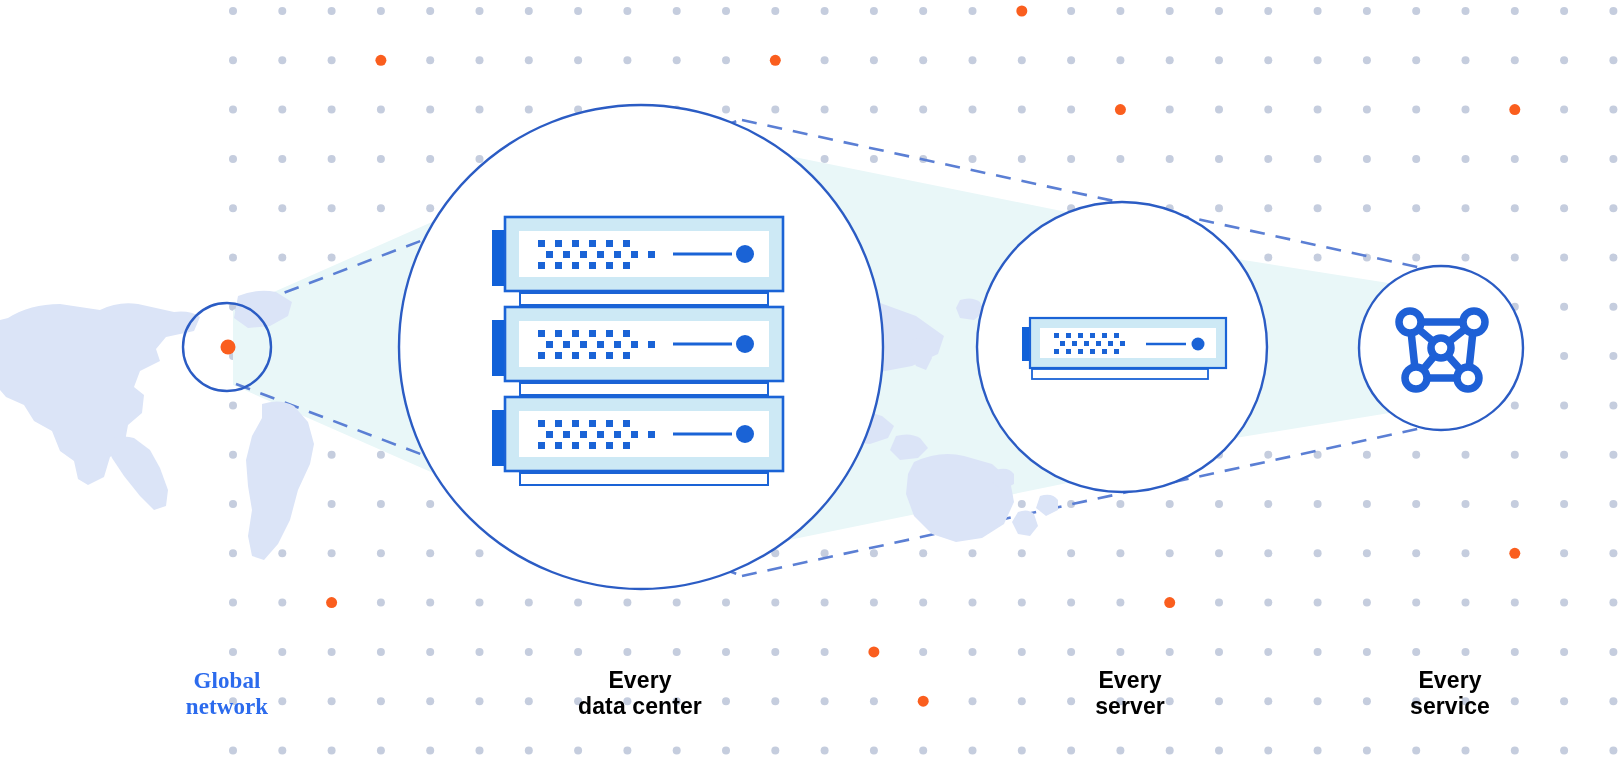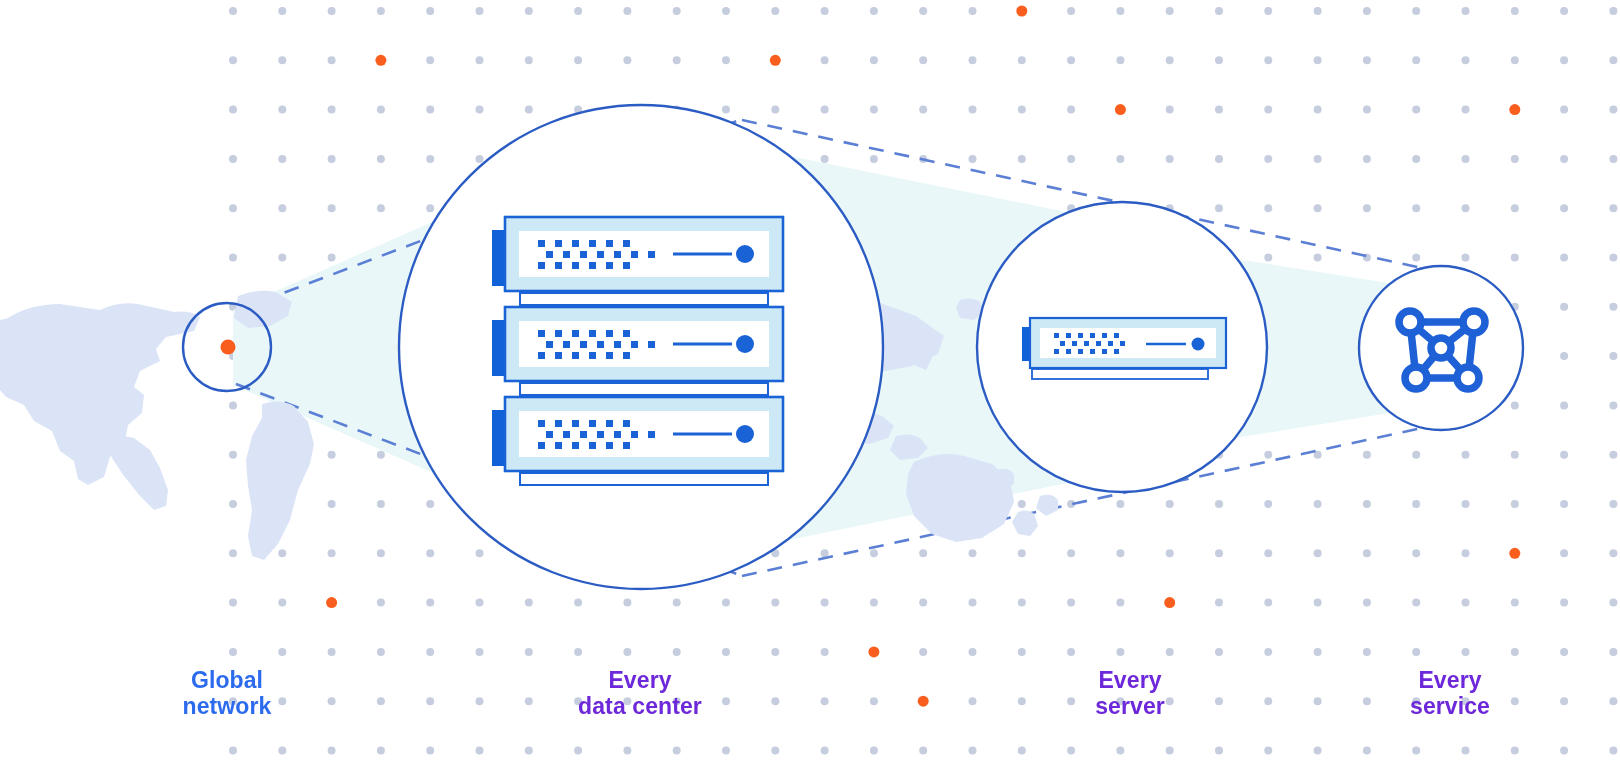--- a/index.html
+++ b/index.html
@@ -28,21 +28,21 @@
     position: absolute;
     text-align: center;
     font-family: "Liberation Sans", sans-serif;
     font-size: 23px;
     font-weight: 700;
     line-height: 1.12;
     letter-spacing: 0.1px;
     white-space: pre-line;
     user-select: none;
   }
-  .lbl-dark { color: #6d28d9; }
+  .lbl-dark { color: #000000; }
   .lbl-blue { color: #2c6bed; }
 </style>
 </head>
 <body>
 
 <div id="stage">
 
   <svg class="layer" viewBox="0 0 1620 782" xmlns="http://www.w3.org/2000/svg">
     <g id="grid-dots">
         <circle cx="233.0" cy="11.0" r="4" fill="#c5cdde"></circle>
@@ -728,21 +728,21 @@
       <g>
         <circle cx="1410" cy="322" r="11" fill="#ffffff" stroke="#1e60d6" stroke-width="7.5"></circle>
         <circle cx="1474" cy="322" r="11" fill="#ffffff" stroke="#1e60d6" stroke-width="7.5"></circle>
         <circle cx="1416" cy="378" r="11" fill="#ffffff" stroke="#1e60d6" stroke-width="7.5"></circle>
         <circle cx="1468" cy="378" r="11" fill="#ffffff" stroke="#1e60d6" stroke-width="7.5"></circle>
         <circle cx="1441" cy="348" r="10" fill="#ffffff" stroke="#1e60d6" stroke-width="7.5"></circle>
       </g>
     </g>
   </svg>
 
-  <div class="lbl lbl-blue" style="left:127px; top:668px; width:200px;">Global
+  <div class="lbl lbl-blue" style="left:127px; top:668px; width:200px;font-family:Liberation Serif, serif;">Global
 network</div>
   <div class="lbl lbl-dark" style="left:520px; top:668px; width:240px;">Every
 data center</div>
   <div class="lbl lbl-dark" style="left:1030px; top:668px; width:200px;">Every
 server</div>
   <div class="lbl lbl-dark" style="left:1350px; top:668px; width:200px;">Every
 service</div>
 
 </div>
 

